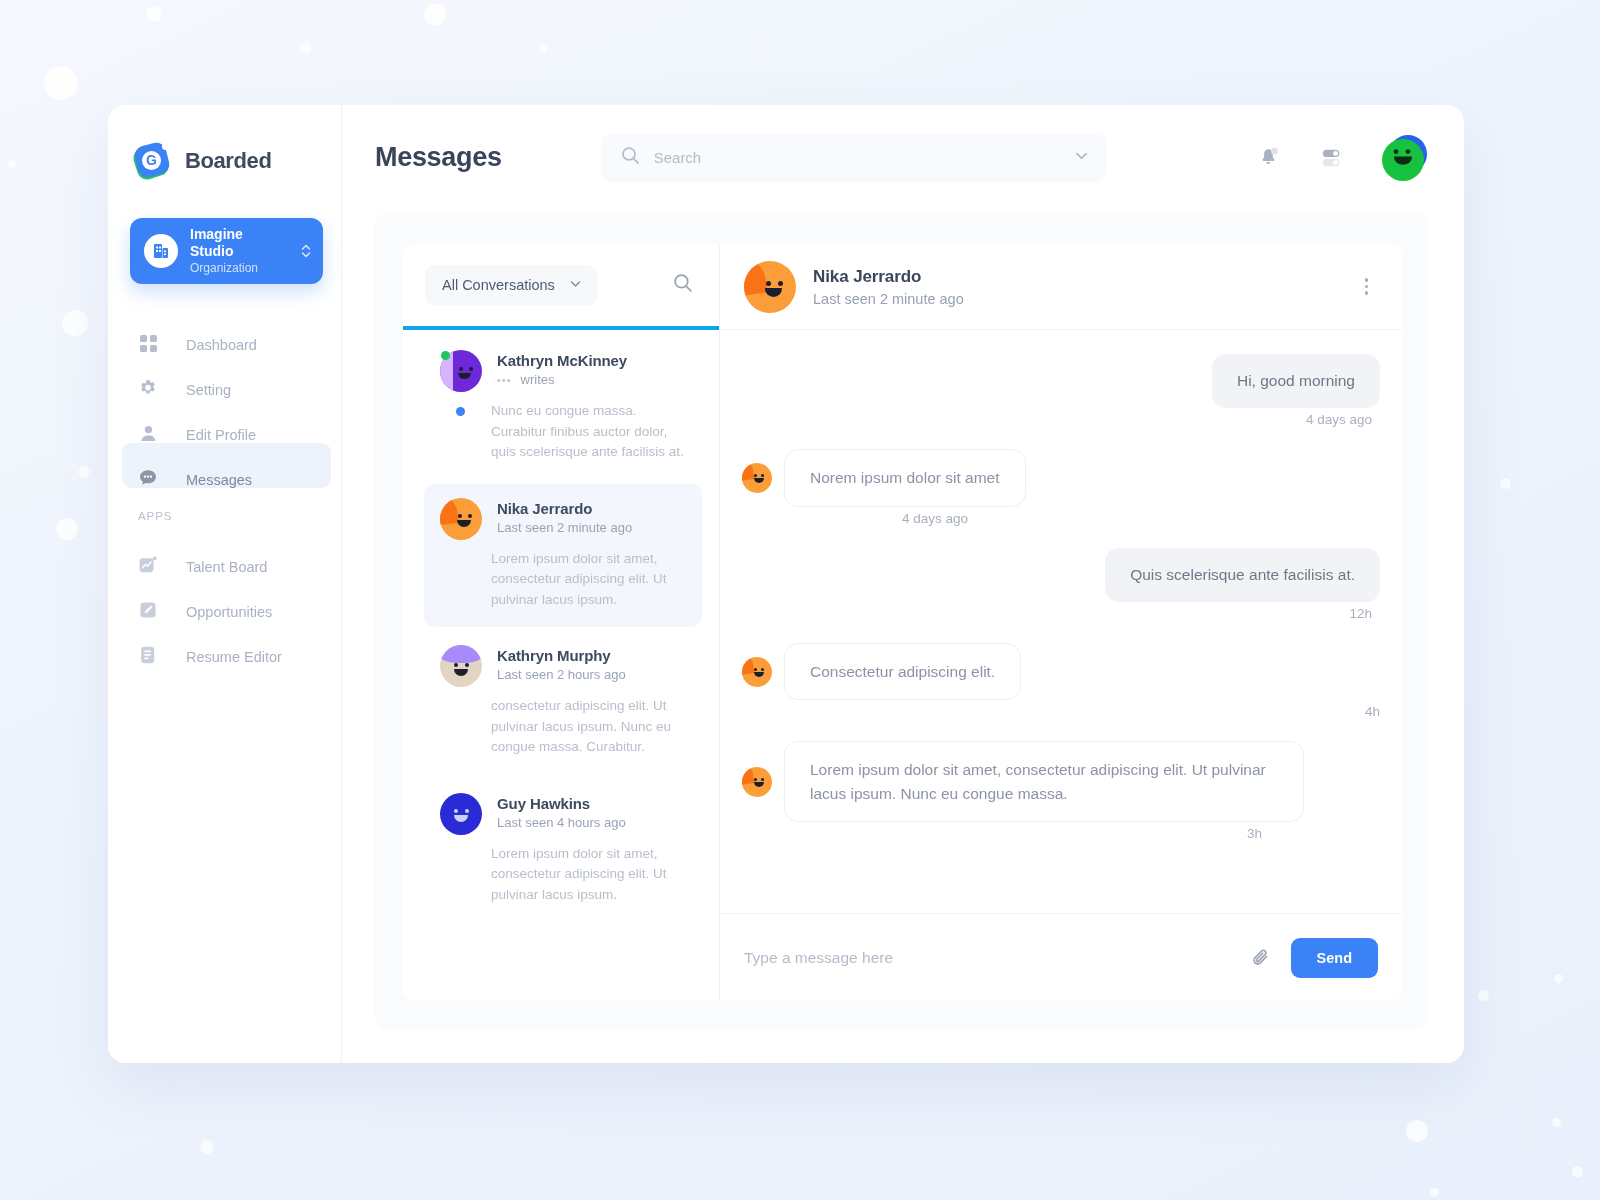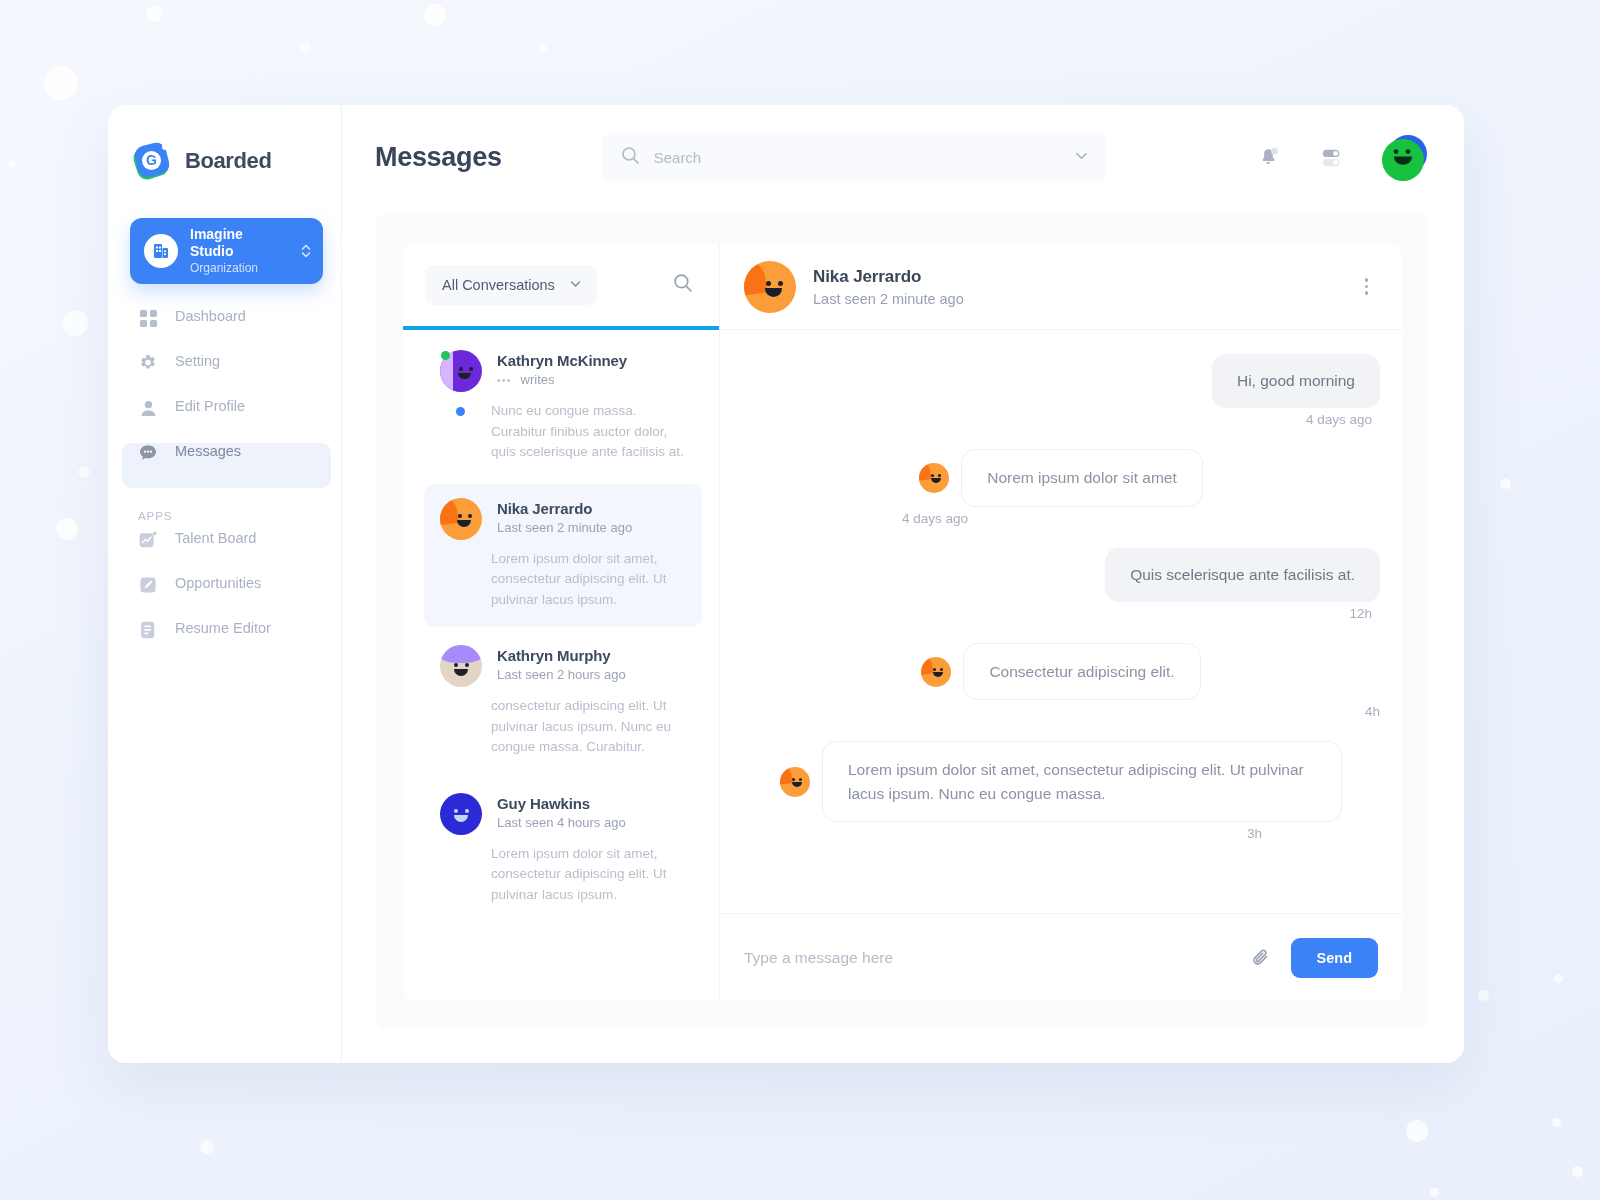--- a/index.html
+++ b/index.html
@@ -83,21 +83,21 @@
     background: #ffffff; flex: 0 0 34px;
     display: flex; align-items: center; justify-content: center;
   }
   .org-text { flex: 1; min-width: 0; }
   .org-title { color: #ffffff; font-size: 14px; font-weight: bold; line-height: 1.25; }
   .org-sub { color: #cfe0fd; font-size: 12px; line-height: 1.3; }
   .org-chev { color: #d6e4fd; font-size: 10px; line-height: 8px; text-align: center; }
 
   .nav { margin-top: 24px; }
   .nav-item {
-    display: flex; align-items: flex-start; gap: 17px;
+    display: flex; align-items: flex-end; gap: 28px;
     height: 45px; margin: 0 10px 0 14px; padding-left: 16px;
     border-radius: 9px; cursor: pointer;
   }
   .nav-item.active { background: #eef3fb; }
   .nav-icon { width: 20px; height: 20px; flex: 0 0 20px; color: #b6bdcc; display: flex; align-items: center; justify-content: center; }
   .nav-label { font-size: 14.5px; color: #a9b1c2; }
   .nav-item.active .nav-label { color: #7d899e; }
   .nav-section {
     font-size: 11.5px; color: #b9c0cf; letter-spacing: 0.9px;
     padding: 22px 0 8px 30px; font-weight: normal;
@@ -221,21 +221,21 @@
   .av-wrap.lg .av-orange .light { width: 23px; height: 37px; }
   .chat-head-info { flex: 1; min-width: 0; }
   .chat-head-name { font-size: 17px; font-weight: bold; color: #3b4759; letter-spacing: -0.1px; }
   .chat-head-status { font-size: 14.5px; color: #98a1b3; margin-top: 4px; }
   .kebab { cursor: pointer; display: flex; flex-direction: column; gap: 3px; align-items: center; padding: 6px; }
   .kebab span { width: 3.5px; height: 3.5px; border-radius: 50%; background: #a6aebd; display: block; }
 
   .chat-body { flex: 1; padding: 24px 22px 0 22px; overflow: hidden; }
   .msg-row { display: flex; margin-bottom: 4px; }
   .msg-row.out { justify-content: flex-end; }
-  .msg-row.in { align-items: center; gap: 12px; justify-content: center; }
+  .msg-row.in { align-items: center; gap: 12px; }
   .av-wrap.sm { width: 30px; height: 30px; flex: 0 0 30px; }
   .av-wrap.sm .av-orange { width: 30px; height: 30px; }
   .av-wrap.sm .av-orange .light { width: 13px; height: 21px; }
 
   .bubble-out {
     background: #f2f3f6; color: #6e7888; font-size: 15.5px;
     padding: 16px 25px; border-radius: 14px; max-width: 430px; line-height: 1.45;
   }
   .bubble-in {
     background: #ffffff; border: 1px solid #eceff5; color: #8b93a4;

